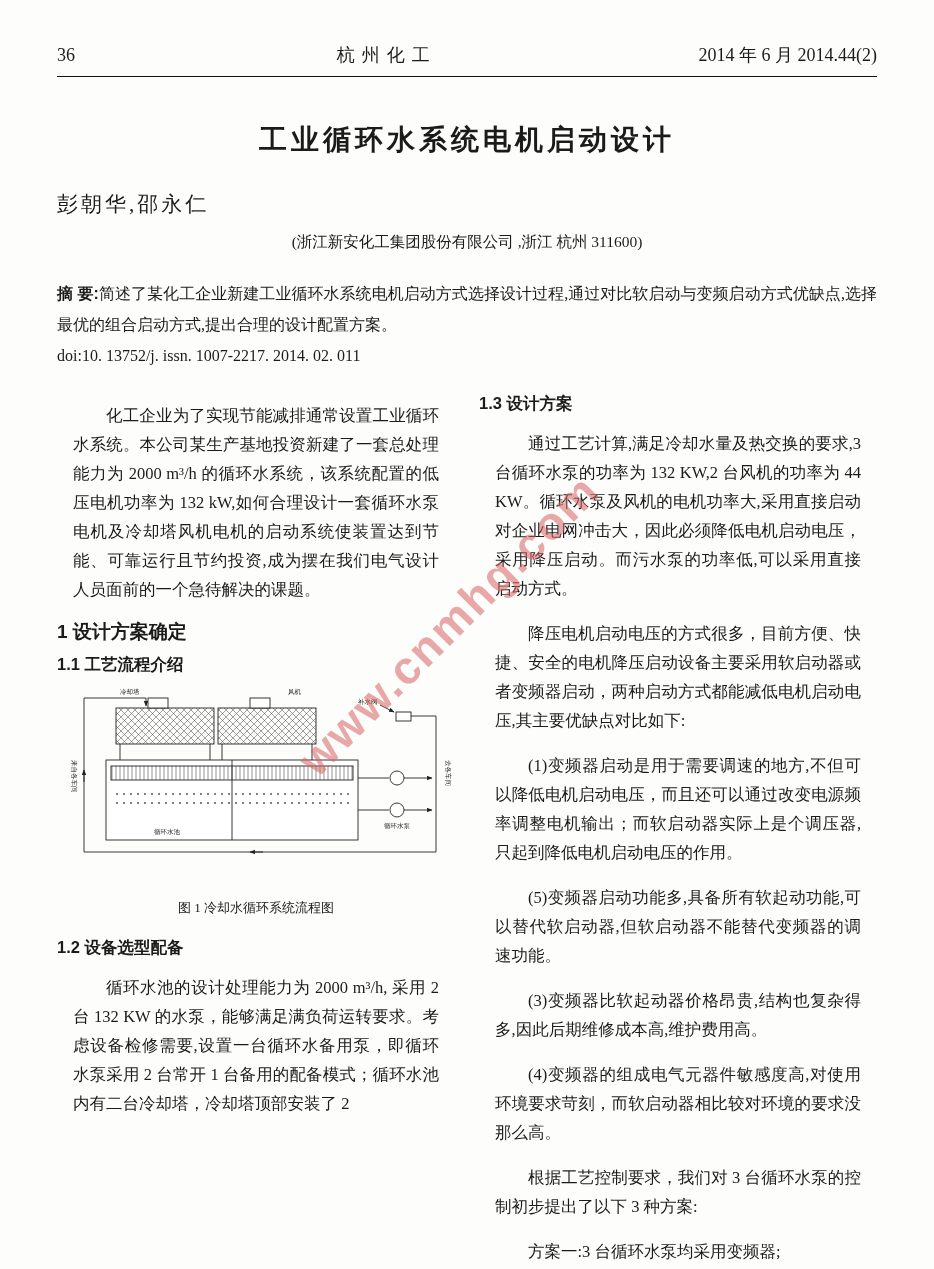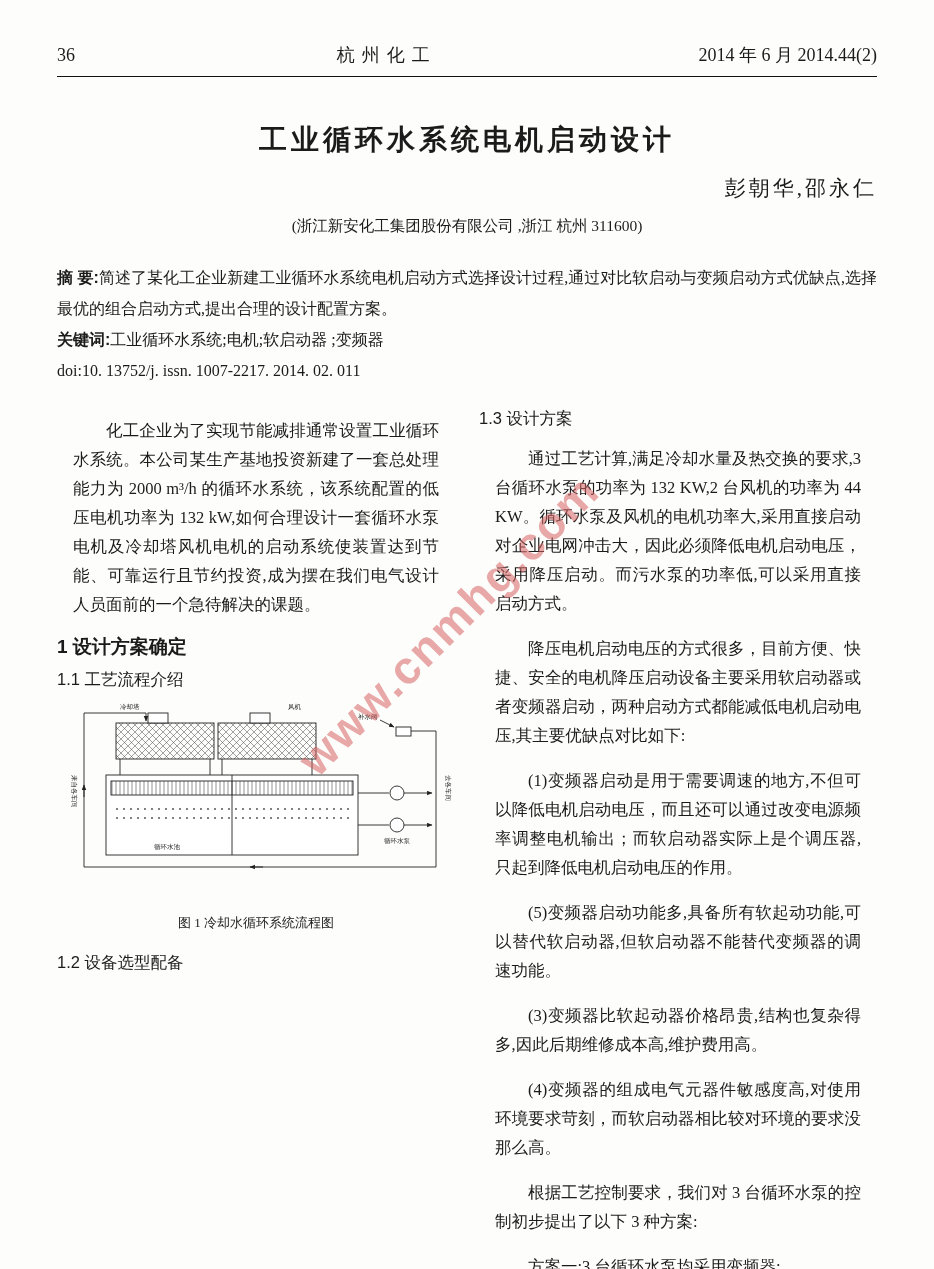--- a/index.html
+++ b/index.html
@@ -12,35 +12,35 @@
     overflow: hidden;
     font-family: "Liberation Serif", "DejaVu Serif", serif;
   }
   .content { position: absolute; left: 57px; top: 36px; width: 820px; }
 
   .pg-header { display: flex; justify-content: space-between; align-items: baseline; font-size: 18px; line-height: 22px; }
   .pg-header .journal { letter-spacing: 7px; margin-top: 8px; }
   .rule { border: none; border-top: 1.6px solid #111; margin: 10px 0 0 0; }
 
   .title { text-align: center; font-family: "Liberation Sans", "DejaVu Sans", sans-serif; font-weight: bold; font-size: 28px; letter-spacing: 4px; margin-top: 42px; line-height: 42px; }
-  .authors { text-align: right; font-size: 21px; letter-spacing: 3px; margin-top: 14px; line-height: 27px; }
+  .authors { text-align: left; font-size: 21px; letter-spacing: 3px; margin-top: 30px; line-height: 27px; }
   .affiliation { text-align: center; font-size: 15.5px; margin-top: 13px; line-height: 21px; }
 
   .meta { margin: 0; font-size: 16px; line-height: 31px; text-align: justify; }
   .meta-first { margin-top: 26px; }
   .meta .label { font-family: "Liberation Sans", "DejaVu Sans", sans-serif; font-weight: bold; }
   .doi { font-size: 16px; line-height: 31px; }
 
   .columns { display: flex; gap: 24px; margin-top: 14px; }
   .col { width: 398px; font-size: 16.5px; line-height: 29px; text-align: justify; }
   .col p { margin: 16px; text-indent: 2em; }
   .col p.cont { text-indent: 0; }
 
   h2.sec { font-family: "Liberation Sans", "DejaVu Sans", sans-serif; font-size: 19px; font-weight: bold; margin: 16px 0 10px 0; line-height: 24px; }
-  h3.sub { font-family: "Liberation Sans", "DejaVu Sans", sans-serif; font-size: 16.5px; font-weight: normal; margin: 8px 0 8px 0; line-height: 20px; }
+  h3.sub { font-family: "Liberation Sans", "DejaVu Sans", sans-serif; font-size: 16.5px; font-weight: bold; margin: 8px 0 8px 0; line-height: 20px; }
 
   .figure-wrap { margin: 8px 0 0 0; text-align: center; }
   .figure-caption { text-align: center; font-size: 13px; line-height: 26px; margin: 0; text-indent: 0 !important; }
 
   .watermark {
     position: absolute; left: 287px; top: 748px;
     transform: rotate(-45deg); transform-origin: 0 0;
     font-family: "Liberation Sans", "DejaVu Sans", sans-serif;
     font-size: 46px; font-weight: bold; letter-spacing: 2px;
     color: rgba(214, 98, 98, 0.55);
@@ -60,21 +60,20 @@
       <span class="journal">杭州化工</span>
       <span>2014 年 6 月    2014.44(2)</span>
     </div>
     <hr class="rule">
 
     <div class="title">工业循环水系统电机启动设计</div>
     <div class="authors">彭朝华,邵永仁</div>
     <div class="affiliation">(浙江新安化工集团股份有限公司 ,浙江 杭州 311600)</div>
 
     <p class="meta meta-first"><span class="label">摘    要:</span><span>简述了某化工企业新建工业循环水系统电机启动方式选择设计过程,通过对比软启动与变频启动方式优缺点,选择最优的组合启动方式,提出合理的设计配置方案。</span></p>
-    <p class="meta"><span class="label">关键词:</span><span>工业循环水系统;电机;软启动器 ;变频器</span></p>
     <div class="doi">doi:10. 13752/j. issn. 1007-2217. 2014. 02. 011</div>
 
     <div class="columns">
 
       <div class="col">
         <p>化工企业为了实现节能减排通常设置工业循环水系统。本公司某生产基地投资新建了一套总处理能力为 2000 m³/h 的循环水系统，该系统配置的低压电机功率为 132 kW,如何合理设计一套循环水泵电机及冷却塔风机电机的启动系统使装置达到节能、可靠运行且节约投资,成为摆在我们电气设计人员面前的一个急待解决的课题。</p>
         <h2 class="sec">1   设计方案确定</h2>
         <h3 class="sub">1.1   工艺流程介绍</h3>
 
         <div class="figure-wrap">
@@ -137,20 +136,21 @@
               <text x="96" y="152">循环水池</text>
               <text x="326" y="146">循环水泵</text>
               <text x="388" y="78" transform="rotate(90 388 78)">去各车间</text>
               <text x="14" y="78" transform="rotate(90 14 78)">来自各车间</text>
             </g>
           </svg>
           <p class="figure-caption">图 1   冷却水循环系统流程图</p>
         </div>
 
         <h3 class="sub">1.2   设备选型配备</h3>
+        <p>循环水池的设计处理能力为 2000 m³/h, 采用 2 台 132 KW 的水泵，能够满足满负荷运转要求。考虑设备检修需要,设置一台循环水备用泵，即循环水泵采用 2 台常开 1 台备用的配备模式；循环水池内有二台冷却塔，冷却塔顶部安装了 2</p>
       </div>
 
       <div class="col">
         <h3 class="sub">1.3   设计方案</h3>
         <p>通过工艺计算,满足冷却水量及热交换的要求,3 台循环水泵的功率为 132 KW,2 台风机的功率为 44 KW。循环水泵及风机的电机功率大,采用直接启动对企业电网冲击大，因此必须降低电机启动电压，采用降压启动。而污水泵的功率低,可以采用直接启动方式。</p>
         <p>降压电机启动电压的方式很多，目前方便、快捷、安全的电机降压启动设备主要采用软启动器或者变频器启动，两种启动方式都能减低电机启动电压,其主要优缺点对比如下:</p>
         <p>(1)变频器启动是用于需要调速的地方,不但可以降低电机启动电压，而且还可以通过改变电源频率调整电机输出；而软启动器实际上是个调压器,只起到降低电机启动电压的作用。</p>
         <p>(5)变频器启动功能多,具备所有软起动功能,可以替代软启动器,但软启动器不能替代变频器的调速功能。</p>
         <p>(3)变频器比软起动器价格昂贵,结构也复杂得多,因此后期维修成本高,维护费用高。</p>
         <p>(4)变频器的组成电气元器件敏感度高,对使用环境要求苛刻，而软启动器相比较对环境的要求没那么高。</p>

